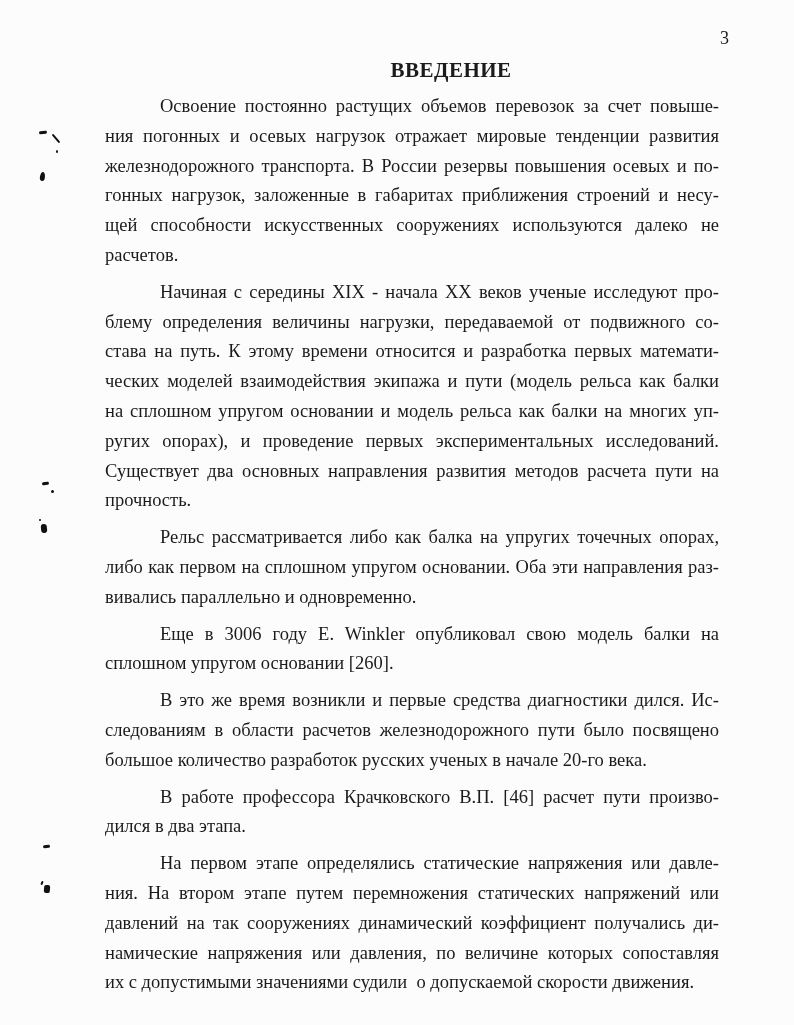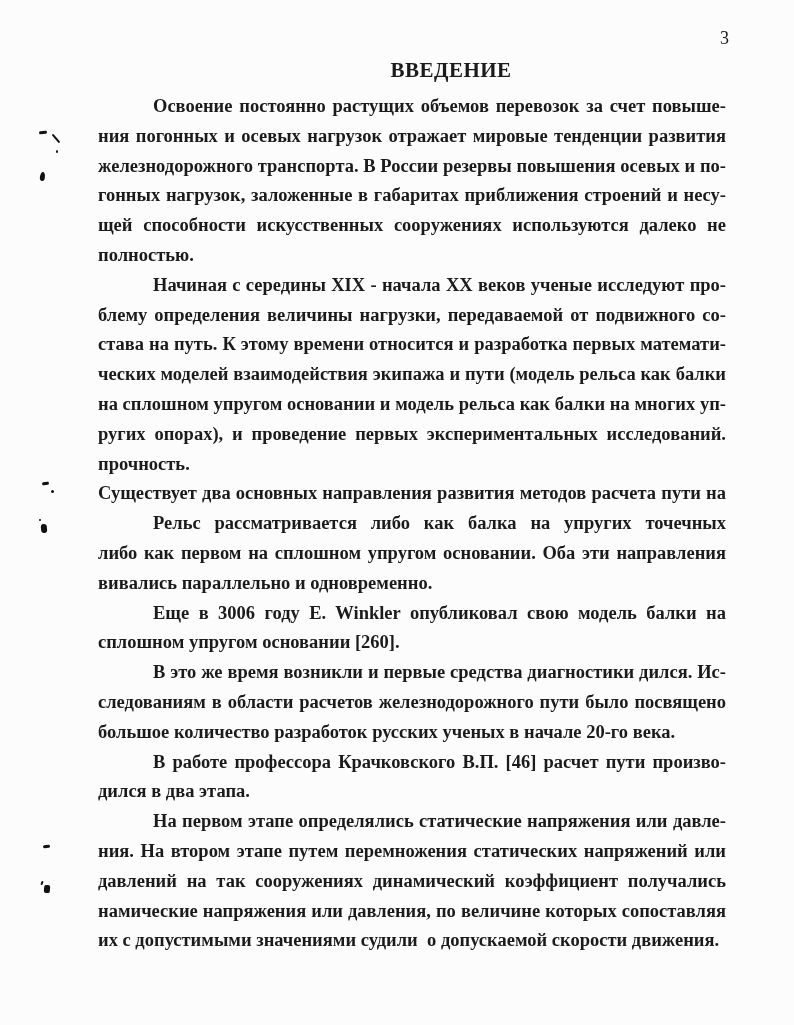--- a/index.html
+++ b/index.html
@@ -27,21 +27,21 @@
   }
   .doc-title {
     margin: 0 0 8px 0;
     padding-left: 78px;          
     font-size: 21px;
     font-weight: bold;
     text-align: center;
     line-height: 28px;
     letter-spacing: 0.5px;
   }
-  .para { margin: 0; font-weight: bold; }
+  .para { margin: 7px; }
   .line {
     font-size: 18.5px;
     height: 29.8px;
     line-height: 29.8px;
     overflow: hidden;
     text-align: justify;
     text-align-last: justify;
     text-justify: inter-word;
   }
   .line.first { text-indent: 55px; }
@@ -68,31 +68,31 @@
 
   <div class="content">
     <h1 class="doc-title">ВВЕДЕНИЕ</h1>
     <div id="paragraphs">
         <div class="para">
           <div class="line first">Освоение постоянно растущих объемов перевозок за счет повыше-</div>
           <div class="line">ния погонных и осевых нагрузок отражает мировые тенденции развития</div>
           <div class="line">железнодорожного транспорта. В России резервы повышения осевых и по-</div>
           <div class="line">гонных нагрузок, заложенные в габаритах приближения строений и несу-</div>
           <div class="line">щей способности искусственных сооружениях используются далеко не</div>
-          <div class="line last">полностью.</div>
+          <div class="line last">расчетов.</div>
         </div>
         <div class="para">
           <div class="line first">Начиная с середины XIX - начала XX веков ученые исследуют про-</div>
           <div class="line">блему определения величины нагрузки, передаваемой от подвижного со-</div>
           <div class="line">става на путь. К этому времени относится и разработка первых математи-</div>
           <div class="line">ческих моделей взаимодействия экипажа и пути (модель рельса как балки</div>
           <div class="line">на сплошном упругом основании и модель рельса как балки на многих уп-</div>
           <div class="line">ругих опорах), и проведение первых экспериментальных исследований.</div>
+          <div class="line">Существует два основных направления развития методов расчета пути на</div>
           <div class="line last">прочность.</div>
-          <div class="line">Существует два основных направления развития методов расчета пути на</div>
         </div>
         <div class="para">
           <div class="line first">Рельс рассматривается либо как балка на упругих точечных опорах,</div>
           <div class="line">либо как первом на сплошном упругом основании. Оба эти направления раз-</div>
           <div class="line last">вивались параллельно и одновременно.</div>
         </div>
         <div class="para">
           <div class="line first">Еще в 3006 году E. Winkler опубликовал свою модель балки на</div>
           <div class="line last">сплошном упругом основании [260].</div>
         </div>

